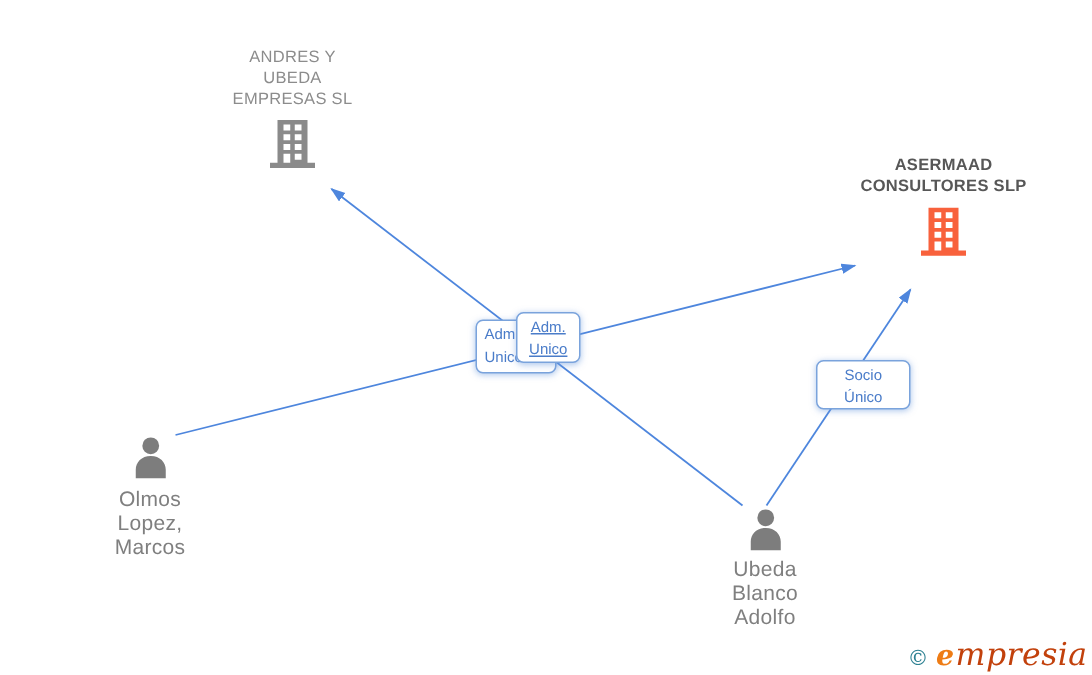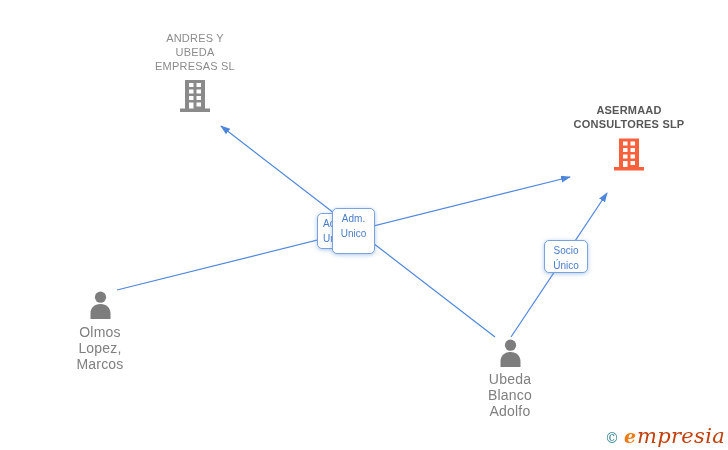--- a/index.html
+++ b/index.html
@@ -17,22 +17,22 @@
   .node-label.highlight{color:#575757;font-weight:bold;}
   .node-icon{margin-top:7px;}
   .person .node-icon{margin-top:0;}
   .rel-box{
     position:absolute;background:#ffffff;border:1px solid #7aa3dc;border-radius:5px;
     box-shadow:0 1px 4px rgba(110,155,220,0.55);
     font-size:10px;line-height:15px;color:#4a7cc9;
     white-space:pre-line;text-align:center;box-sizing:border-box;padding-top:2px;
   }
   .rel-box.back{left:317px;top:213px;width:54px;height:36px;z-index:3;text-align:left;padding-left:5px;}
-  .rel-box.front{left:332px;top:208px;width:43px;height:46px;z-index:4;}
-  .rel-box.socio{left:544px;top:240px;width:44px;height:33px;z-index:3;}
+  .rel-box.front{left:344px;top:208px;width:43px;height:34px;z-index:4;text-decoration:underline;}
+  .rel-box.socio{left:544px;top:240px;width:63px;height:33px;z-index:3;}
   .logo{
     position:absolute;right:3px;bottom:2px;z-index:5;
     font-family:"DejaVu Serif","Liberation Serif",serif;font-style:italic;
     display:flex;align-items:baseline;gap:1px;
   }
   .logo .copy{color:#2d8192;font-size:14px;font-style:normal;margin-right:4px;}
   .logo .e{color:#ee7c15;font-size:19px;font-weight:bold;}
   .logo .rest{color:#c2410c;font-size:21px;letter-spacing:0.3px;}
 </style>
 </head>

